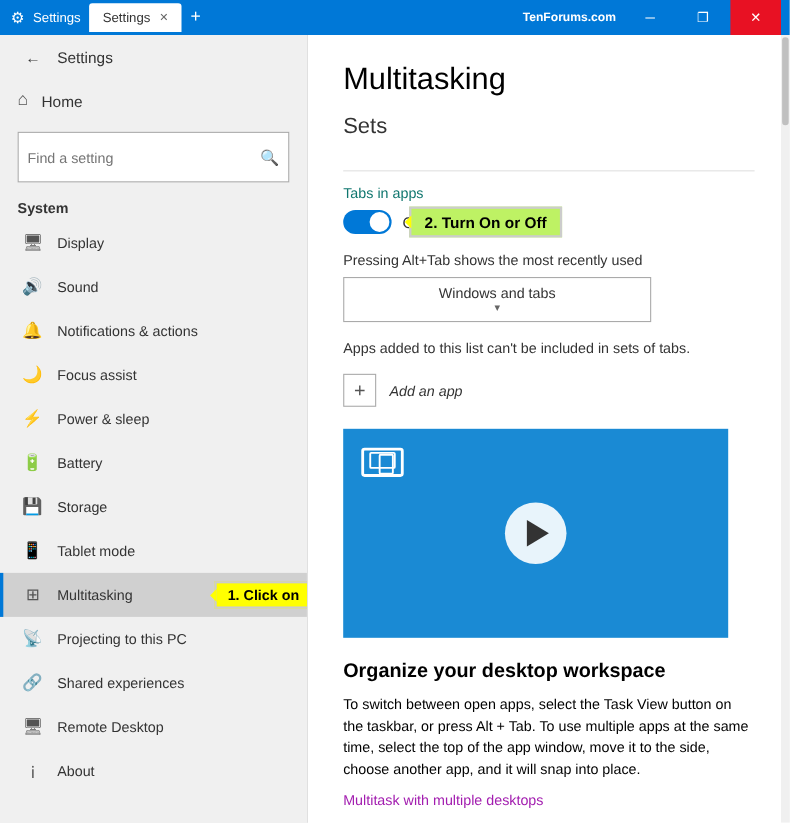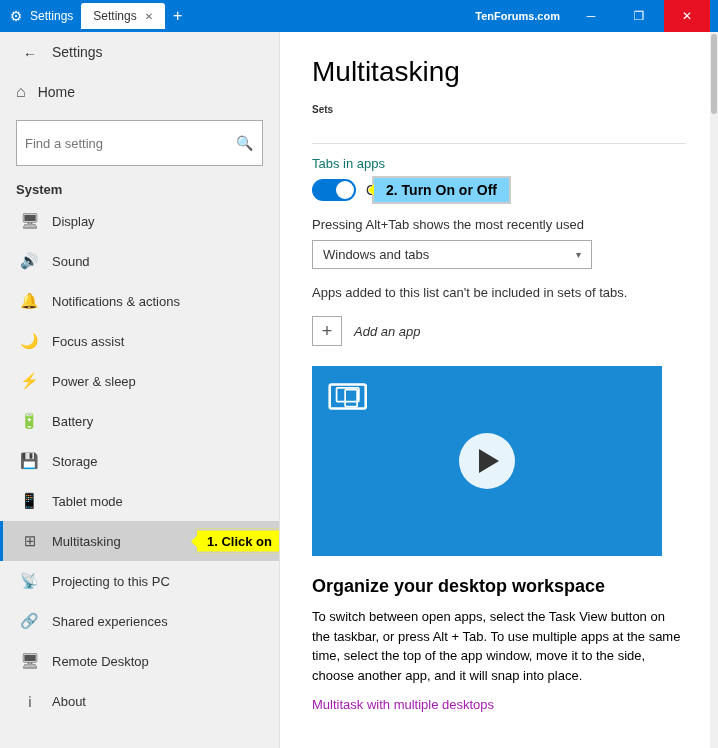--- a/index.html
+++ b/index.html
@@ -226,22 +226,22 @@
       border-radius: 3px;
       margin: 2px auto;
     }
     .page-title {
       font-size: 28px;
       font-weight: 300;
       color: #000;
       margin-bottom: 16px;
     }
     .section-title {
-      font-size: 10px;
-      font-weight: 700;
+      font-size: 20px;
+      font-weight: 400;
       color: #333;
       margin-bottom: 28px;
     }
     .setting-label {
       font-size: 13px;
       color: #0f766e;
       margin-bottom: 8px;
     }
     .toggle-row {
       display: flex;
@@ -272,21 +272,21 @@
     }
     .toggle-label {
       font-size: 14px;
       color: #333;
     }
     .turn-on-badge {
       position: absolute;
       left: 60px;
       top: 50%;
       transform: translateY(-50%);
-      background: #7dd3fc;
+      background: #bef264;
       color: #000;
       font-size: 14px;
       font-weight: 700;
       padding: 4px 12px;
       border: 2px solid #ccc;
       white-space: nowrap;
       display: flex;
       align-items: center;
     }
     .turn-on-badge::before {
@@ -308,20 +308,21 @@
     }
     .dropdown {
       display: flex;
       align-items: center;
       justify-content: space-between;
       border: 1px solid #aaa;
       padding: 6px 10px;
       width: 280px;
       cursor: pointer;
       background: white;
+      flex-direction: column;
     }
     .dropdown-text { font-size: 13px; color: #333; }
     .dropdown-arrow { font-size: 10px; color: #666; }
     .info-text {
       font-size: 13px;
       color: #333;
       margin-bottom: 16px;
     }
     .add-app-row {
       display: flex;

